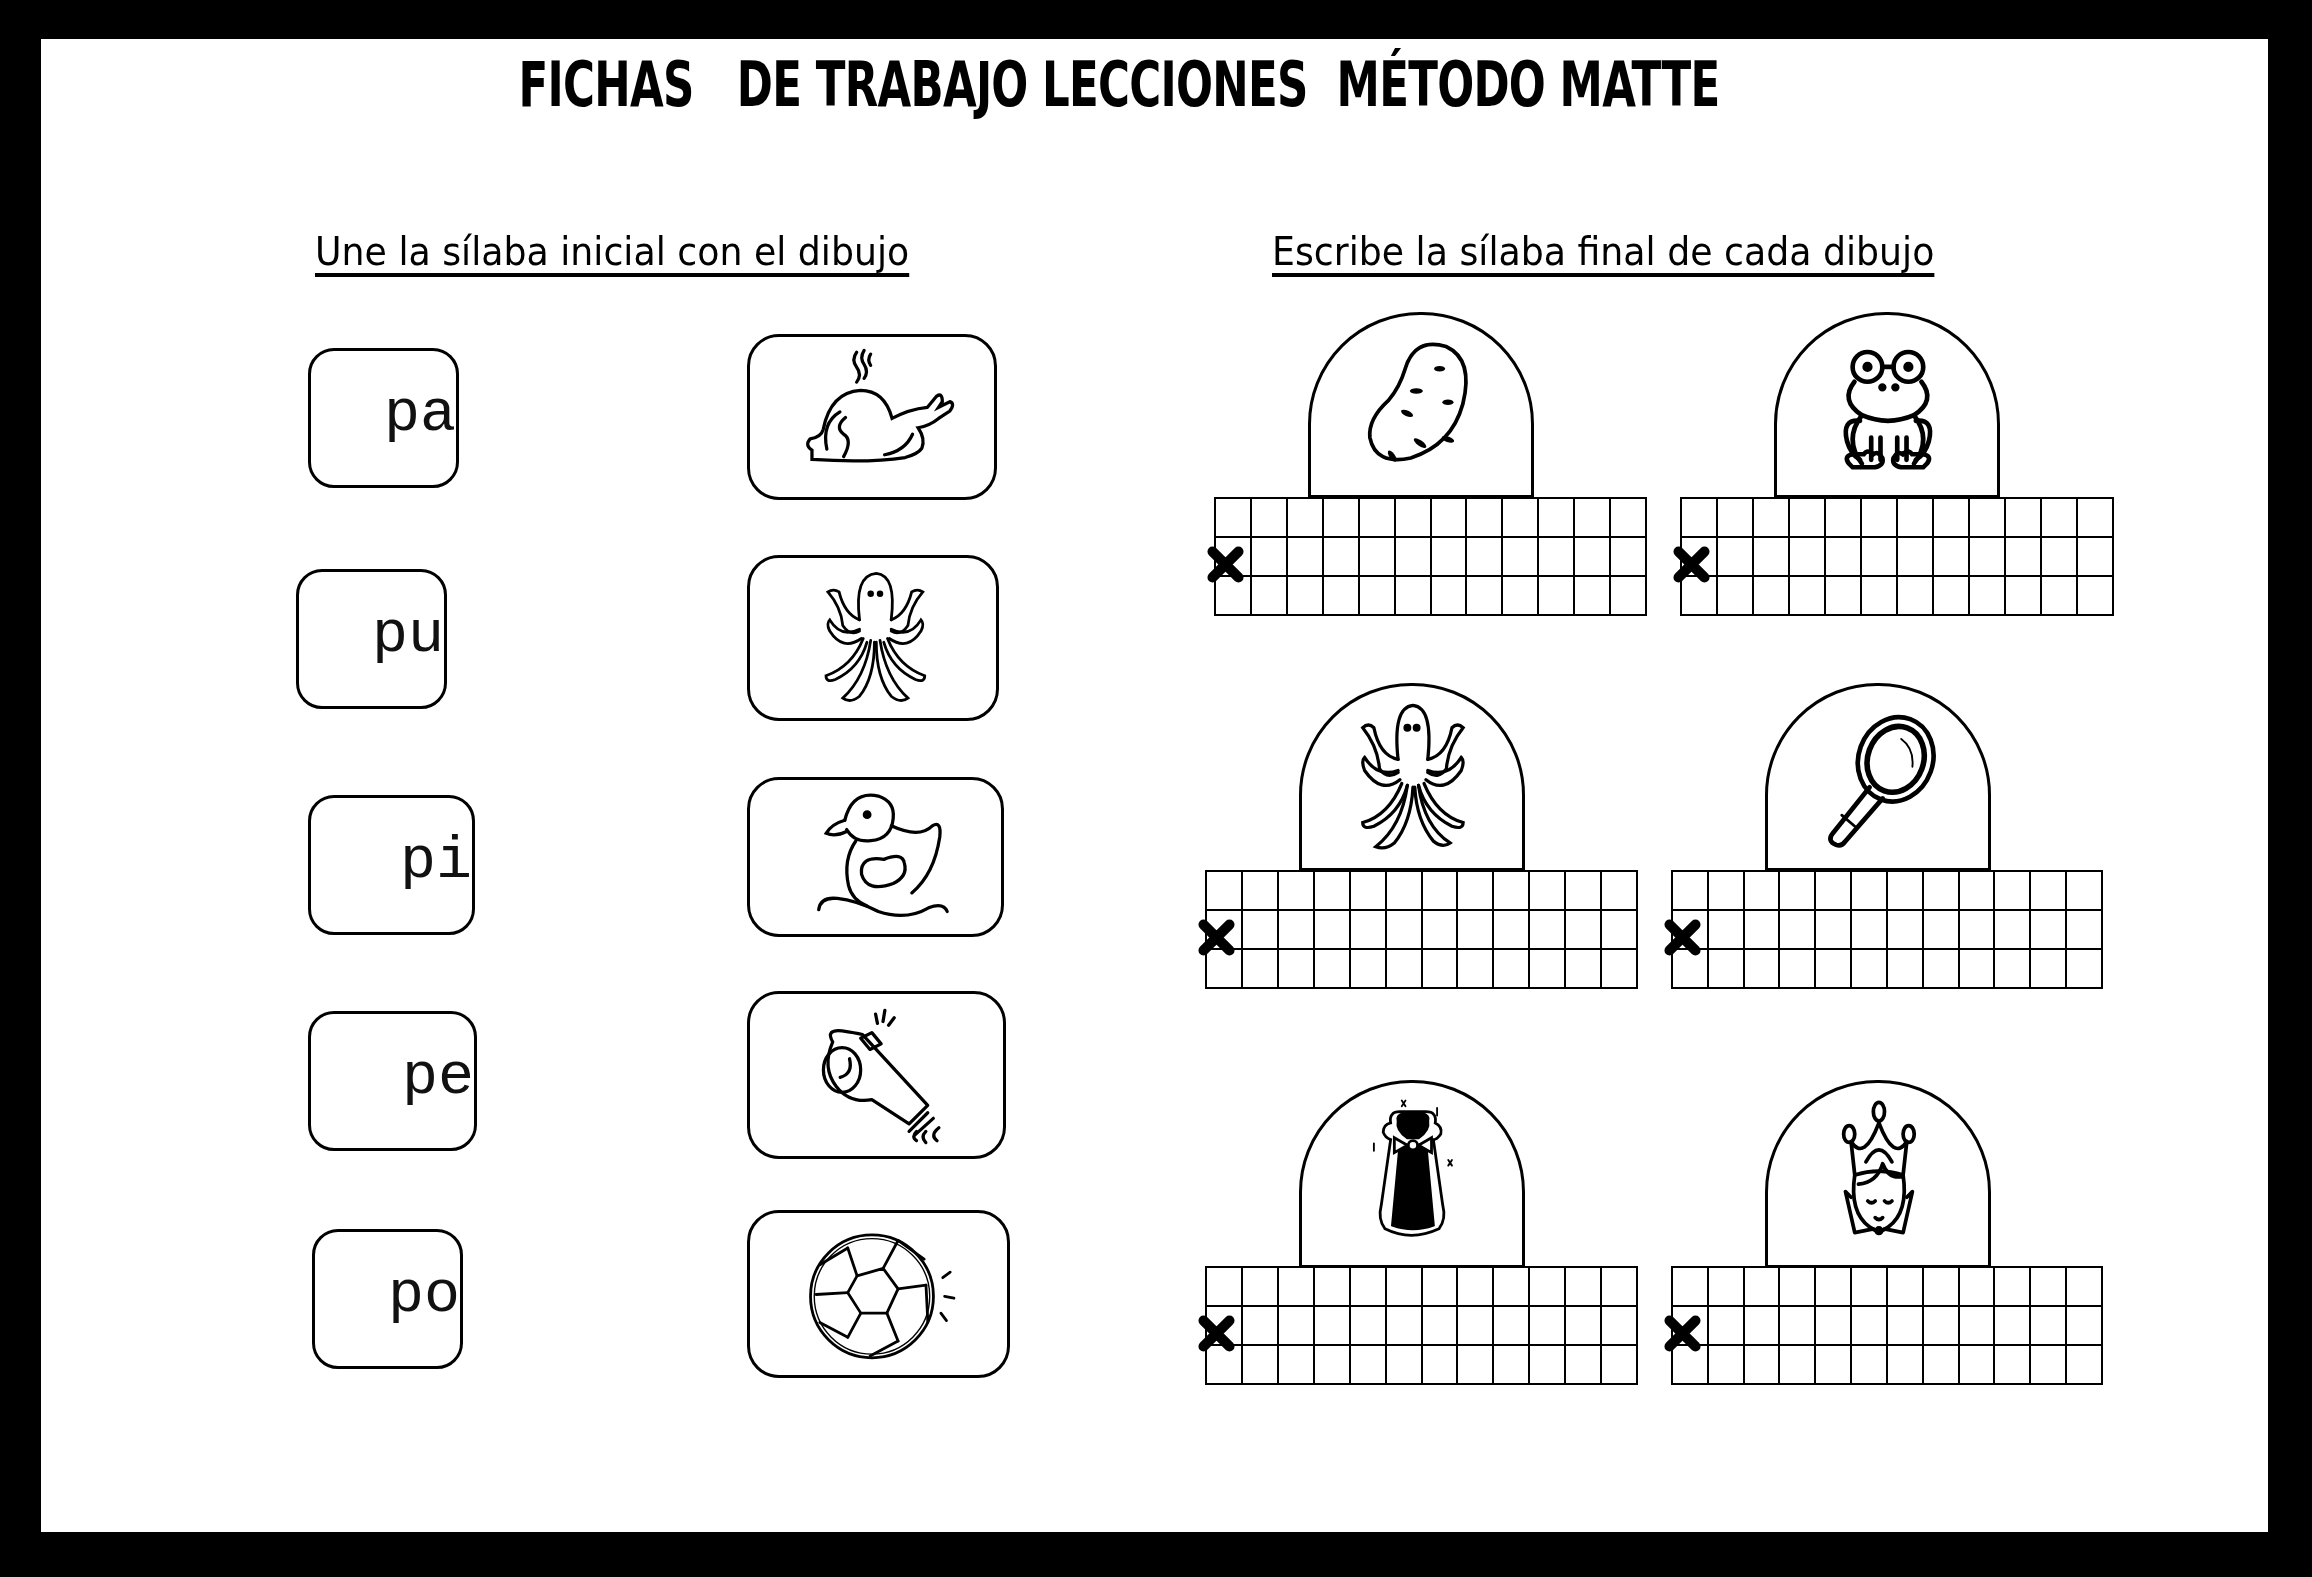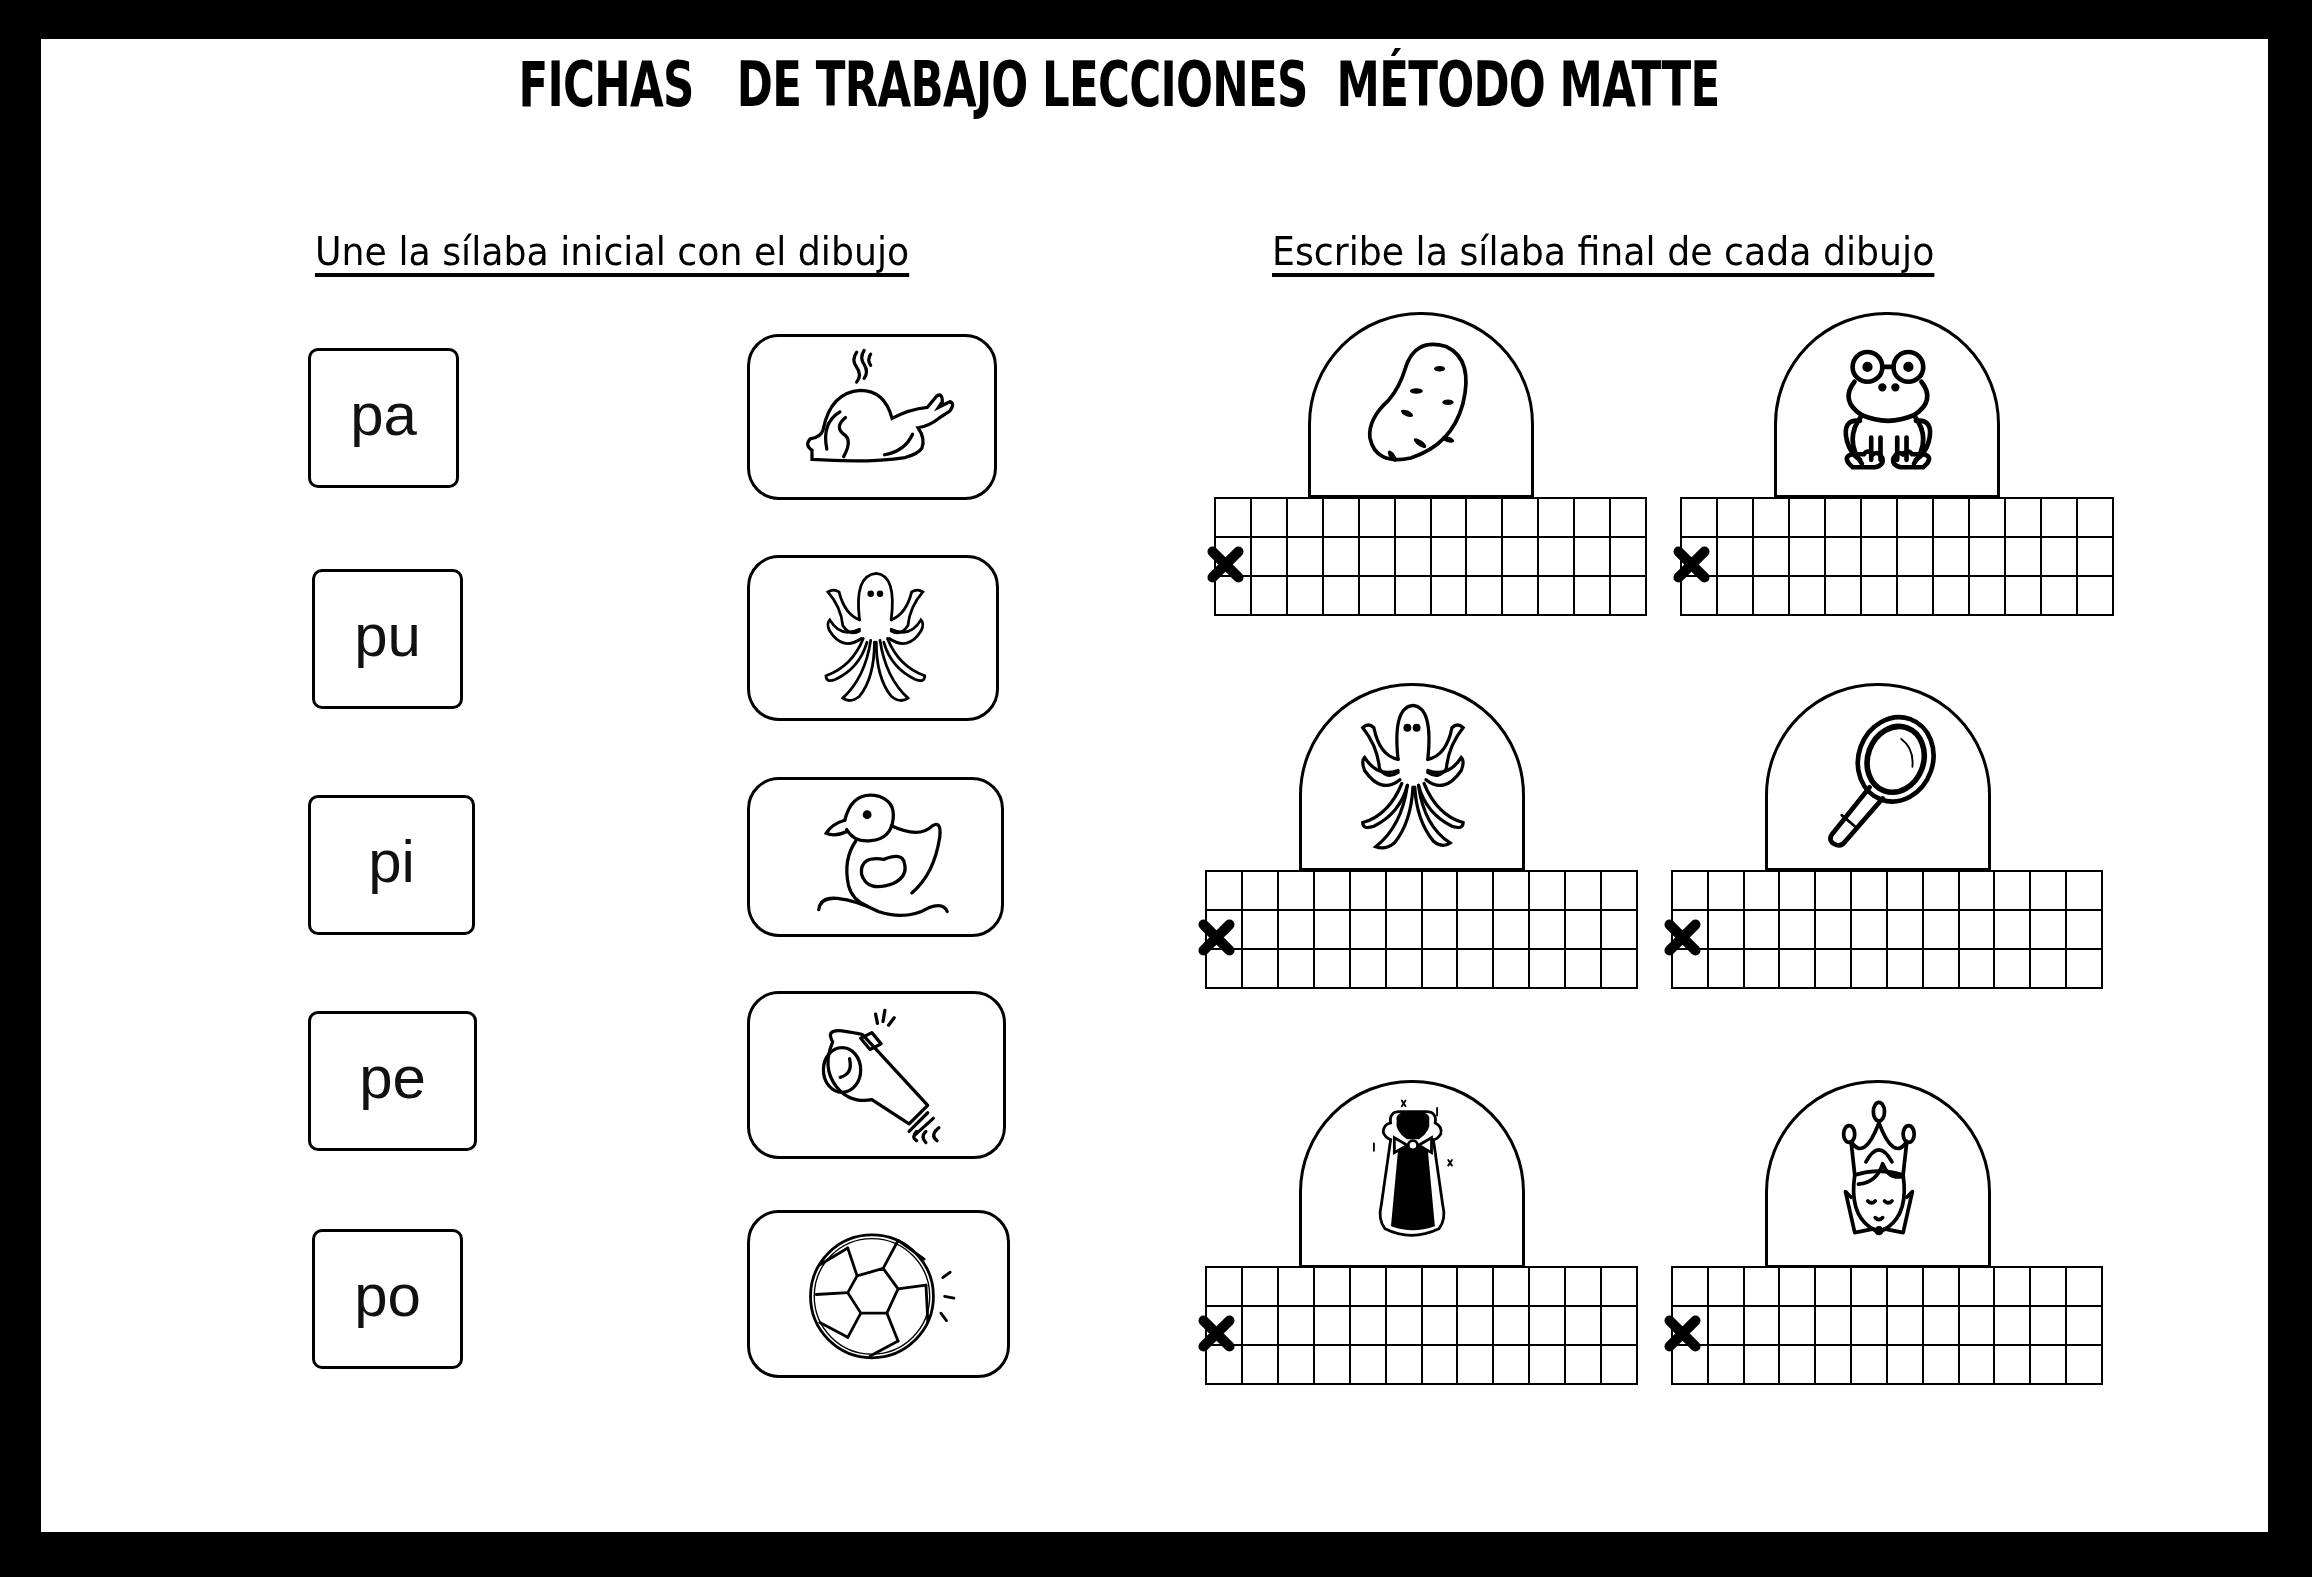--- a/index.html
+++ b/index.html
@@ -4,22 +4,22 @@
 <style>
   html, body { margin: 0; padding: 0; }
   body { width: 2313px; height: 1577px; background: #000; position: relative; overflow: hidden; font-family: "DejaVu Sans", sans-serif; }
   .sheet { position: absolute; left: 41px; top: 39px; width: 2227px; height: 1493px; background: #fff; }
   .title { position: absolute; left: 0; top: 48px; width: 2320px; text-align: center; margin-left: -41px;
            font-family: "DejaVu Sans Condensed", "DejaVu Sans", sans-serif; font-weight: bold; font-size: 62px;
            letter-spacing: -0.9px; transform: scaleX(0.78); transform-origin: center; color: #000; white-space: pre; }
   .heading { position: absolute; top: 229px; font-family: "DejaVu Sans", sans-serif; font-size: 39px; color: #000;
              text-decoration: underline; text-decoration-thickness: 3.7px; text-underline-offset: 7.5px; white-space: nowrap;
              transform: scaleX(0.93); transform-origin: left; }
-  .syl { position: absolute; border: 3.7px solid #000; border-radius: 10px; box-sizing: border-box; display: flex;
-         align-items: center; justify-content: center; font-family: Liberation Sans, sans-serif; font-size: 60px; color: #111; }
+  .syl { position: absolute; border: 3.7px solid #000; border-radius: 26px; box-sizing: border-box; display: flex;
+         align-items: center; justify-content: flex-end; font-family: Liberation Mono, monospace; font-size: 60px; color: #111; }
   .syl span { margin-top: -7.5px; }
   .pic { position: absolute; border: 3.7px solid #000; border-radius: 32px; box-sizing: border-box; display: flex;
          align-items: center; justify-content: center; }
   .pic svg { width: 177px; height: 149px; }
   .arch { position: absolute; border: 3.3px solid #000; border-bottom: 3.7px solid #000; border-radius: 112px 112px 0 0; box-sizing: border-box;
           display: flex; align-items: center; justify-content: center; background: #fff; }
   .arch svg { width: 158px; height: 158px; }
   .grid { position: absolute; display: grid; grid-template-columns: repeat(12, 1fr); grid-template-rows: repeat(3, 1fr);
           border-top: 2.3px solid #000; border-left: 2.3px solid #000; box-sizing: border-box; }
   .cell { border-right: 2.3px solid #000; border-bottom: 2.3px solid #000; position: relative; }
@@ -31,21 +31,21 @@
 <div class="sheet"></div>
 
 <div class="title">FICHAS   DE TRABAJO LECCIONES  MÉTODO MATTE</div>
 
 <div class="heading" style="left:315px;">Une la sílaba inicial con el dibujo</div>
 <div class="heading" style="left:1272px;">Escribe la sílaba final de cada dibujo</div>
 
 <div class="syl" style="left:308px;top:348px;width:151px;height:140px;">
     <span>pa</span>
   </div>
-<div class="syl" style="left:312px;top:569px;width:151px;height:140px;">
+<div class="syl" style="left:296px;top:569px;width:151px;height:140px;">
     <span>pu</span>
   </div>
 <div class="syl" style="left:308px;top:795px;width:167px;height:140px;">
     <span>pi</span>
   </div>
 <div class="syl" style="left:308px;top:1011px;width:169px;height:140px;">
     <span>pe</span>
   </div>
 <div class="syl" style="left:312px;top:1229px;width:151px;height:140px;">
     <span>po</span>

